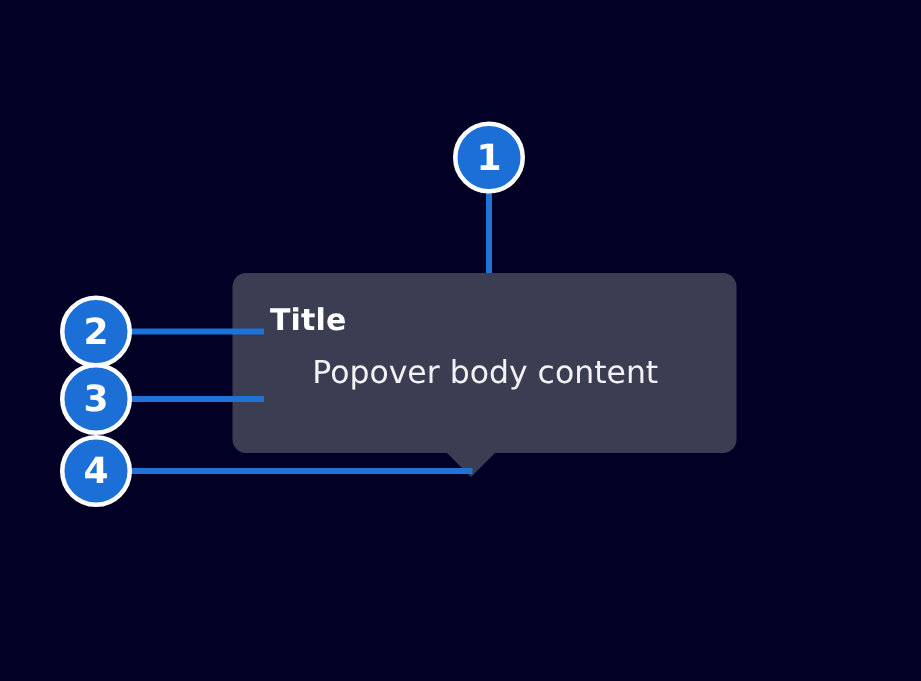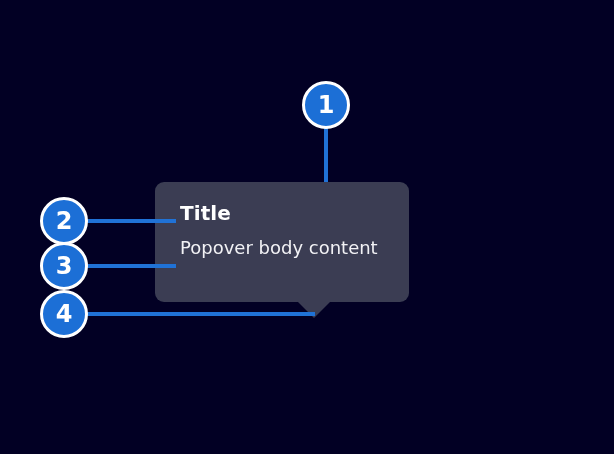--- a/index.html
+++ b/index.html
@@ -19,44 +19,45 @@
     width: 614px;
     height: 454px;
     background: #020024;
   }
 
   
   .popover {
     position: absolute;
     left: 155px;
     top: 182px;
-    width: 254px;
+    width: 336px;
     height: 120px;
     background: #3b3d53;
     border-radius: 9px;
     box-sizing: border-box;
     padding: 18px 24px 16px 25px;
   }
 
   .popover-title {
     color: #ffffff;
     font-size: 20px;
     font-weight: bold;
     line-height: 26px;
     letter-spacing: 0.1px;
     white-space: nowrap;
   }
 
   .popover-body {
     color: #f2f2f5;
-    font-size: 18px;
+    font-size: 21px;
     font-weight: normal;
     line-height: 30px;
     margin-top: 7px;
     white-space: nowrap;
+    text-align: center;
   }
 
   
   .popover-arrow {
     position: absolute;
     left: 297px;
     top: 301px;
     width: 0;
     height: 0;
     border-left: 17px solid transparent;

